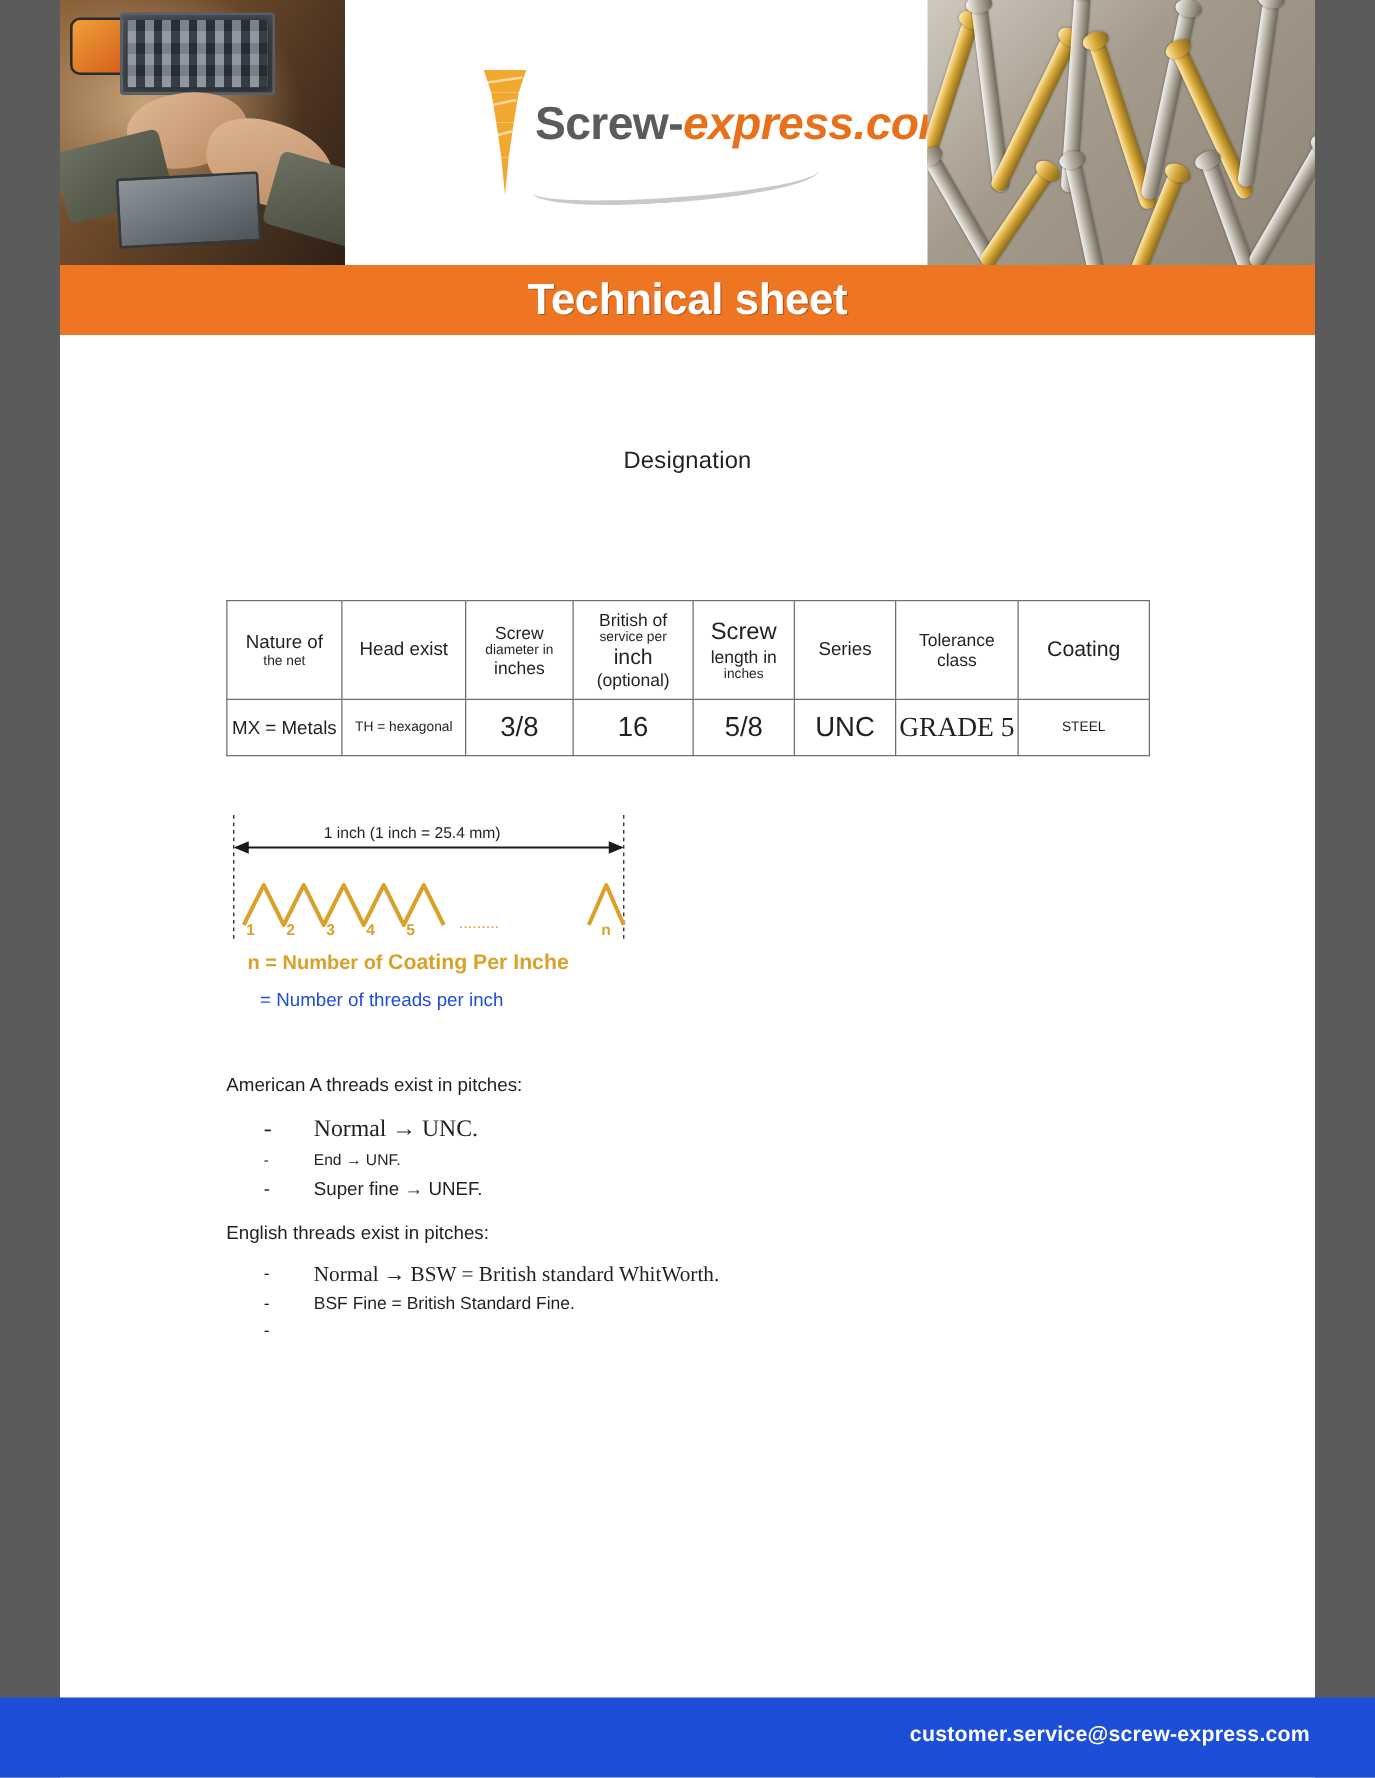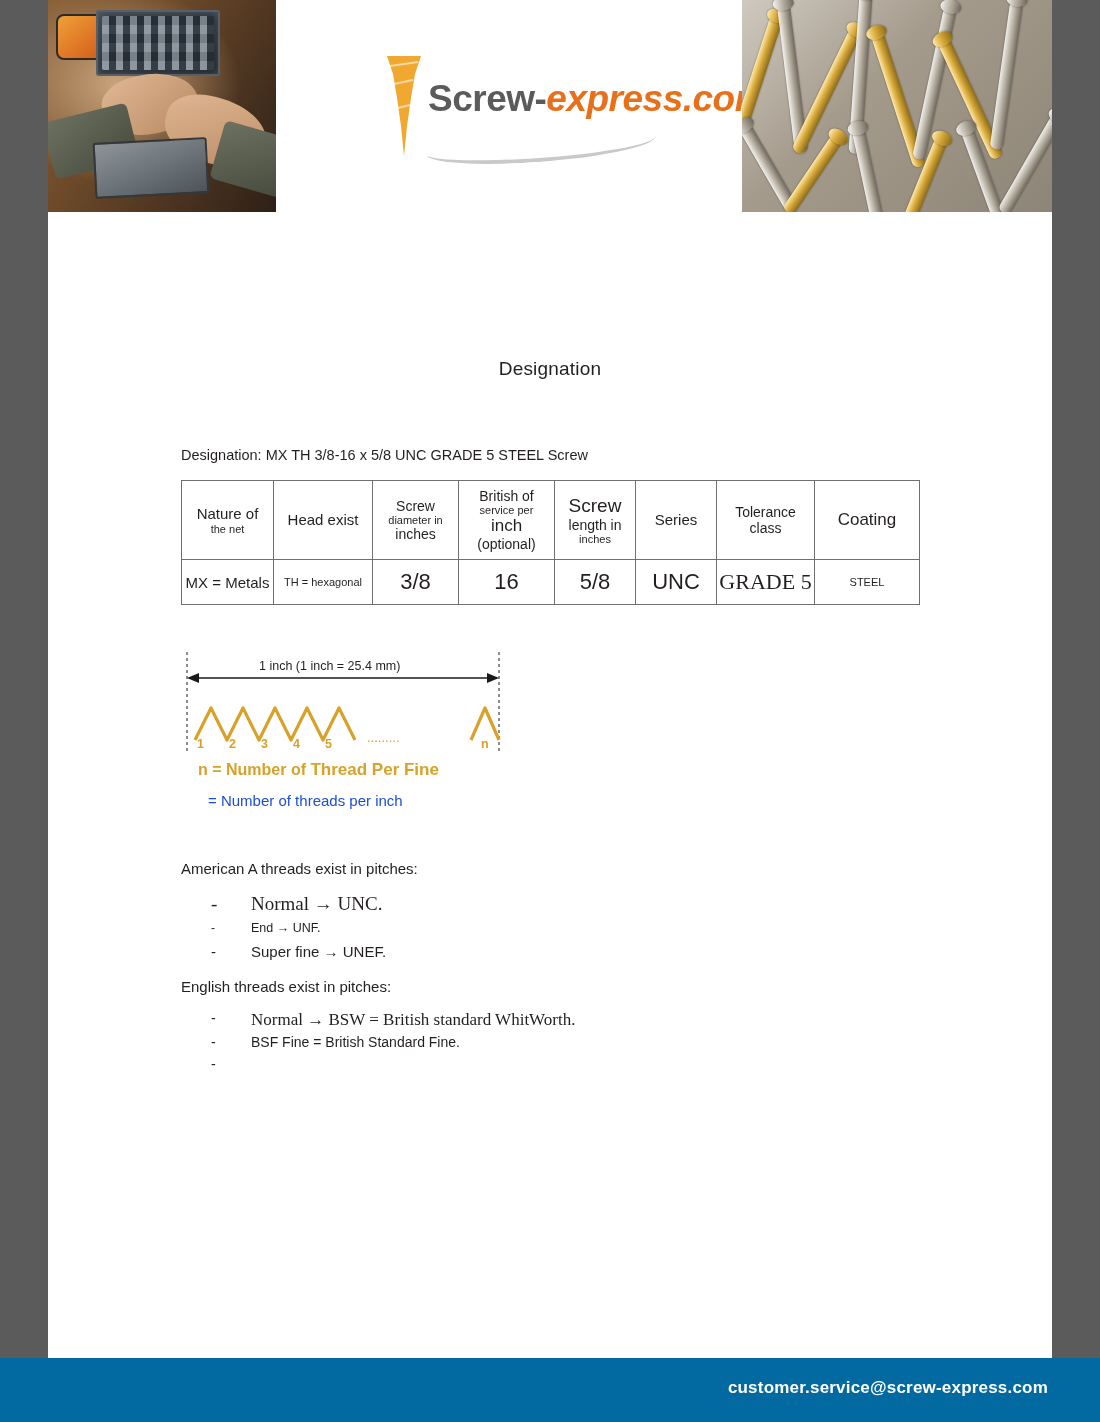--- a/index.html
+++ b/index.html
@@ -313,21 +313,21 @@
     line-height: 1.45;
   }
 
   
   .footer {
     position: absolute;
     left: 0;
     top: 1358px;
     width: 1100px;
     height: 64px;
-    background: #0369a1;
+    background: #1d4ed8;
   }
   .footer .mail {
     position: absolute;
     right: 52px;
     top: 20px;
     color: #ffffff;
     font-size: 17px;
     font-weight: bold;
     letter-spacing: 0.2px;
   }
@@ -391,26 +391,30 @@
       <div class="scr" style="left:258px; top:0px; height:150px; transform:rotate(8deg);"></div>
       <div class="scr" style="left:20px; top:120px; height:96px; transform:rotate(-30deg);"></div>
       <div class="scr gold" style="left:64px; top:130px; height:90px; transform:rotate(34deg);"></div>
       <div class="scr" style="left:120px; top:128px; height:100px; transform:rotate(-12deg);"></div>
       <div class="scr gold" style="left:176px; top:136px; height:92px; transform:rotate(22deg);"></div>
       <div class="scr" style="left:236px; top:126px; height:104px; transform:rotate(-20deg);"></div>
       <div class="scr" style="left:282px; top:110px; height:110px; transform:rotate(30deg);"></div>
     </div>
   </div>
 
+  <div class="title-bar">
+    <div class="title">
+      <span class="title-inner">Technical sheet</span>
+    </div>
+  </div>
 
   <div class="content">
 
     <div class="section-heading">Designation</div>
 
-    <div class="para p-designation">Designation: MX TH 3/8-16 x 5/8 UNC GRADE 5 STEEL Screw</div>
 
     <table class="desig-table">
       <colgroup>
         <col style="width:92px">
         <col style="width:99px">
         <col style="width:86px">
         <col style="width:96px">
         <col style="width:81px">
         <col style="width:81px">
         <col style="width:98px">
@@ -485,21 +489,21 @@
           <text x="16" y="102">1</text>
           <text x="48" y="102">2</text>
           <text x="80" y="102">3</text>
           <text x="112" y="102">4</text>
           <text x="144" y="102">5</text>
           <text x="300" y="102">n</text>
         </g>
       </svg>
     </div>
     <div class="thread-caption1">
-      <span>n = Number of </span><span class="b2">Thread Per Fine</span>
+      <span>n = Number of </span><span class="b2">Coating Per Inche</span>
     </div>
     <div class="thread-caption2">= Number of threads per inch</div>
 
     <div class="para p-amer">American A threads exist in pitches:</div>
     <div class="bullets amer-list">
       <div class="row r1">
         <span class="dash t-serif-18">-</span>
         <span class="txt t-serif-18">Normal → UNC.</span>
       </div>
       <div class="row r2">

